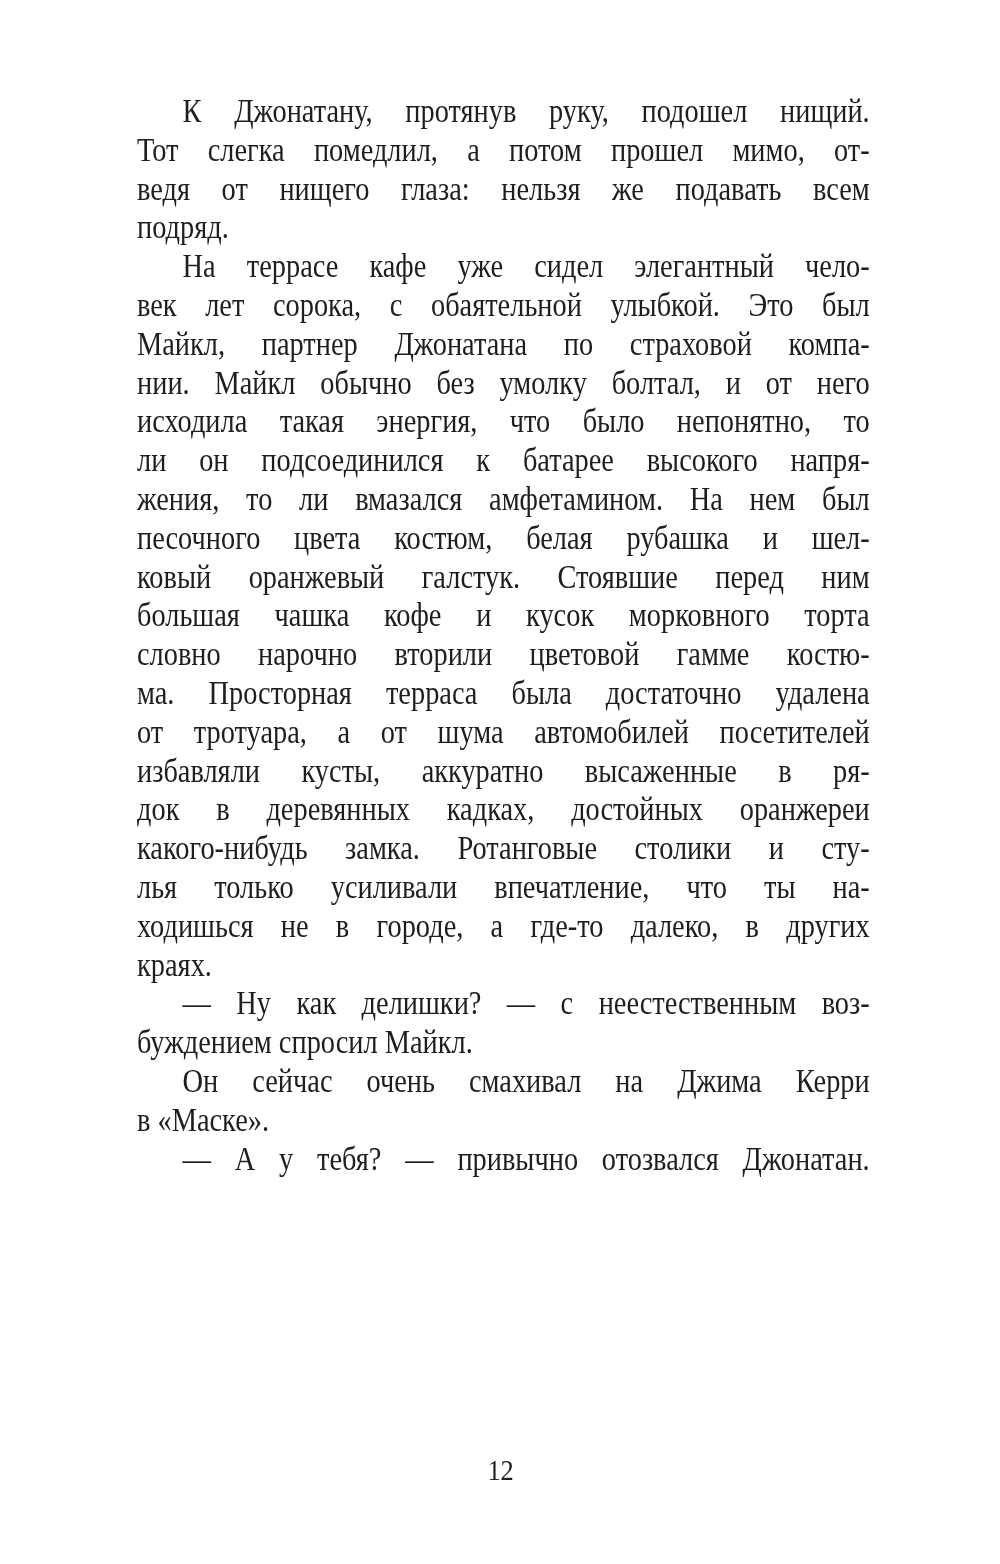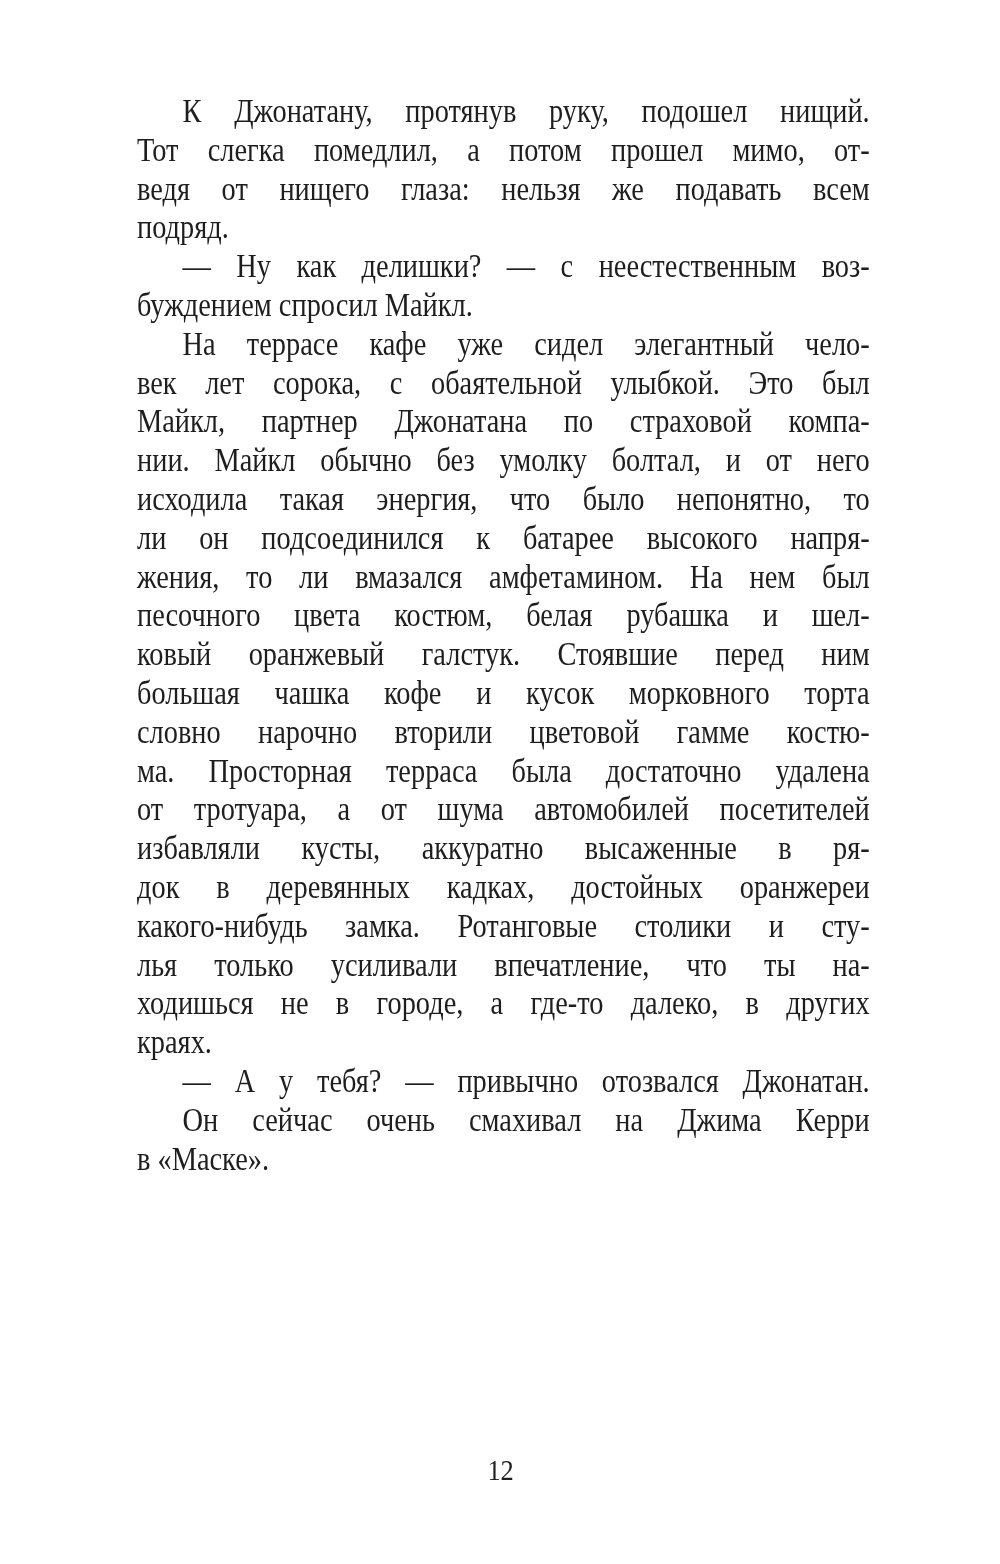--- a/index.html
+++ b/index.html
@@ -68,25 +68,20 @@
   <div class="text-block">
 
     <div>
       <span class="line indent">К Джонатану, протянув руку, подошел нищий.</span>
       <span class="line">Тот слегка помедлил, а потом прошел мимо, от-</span>
       <span class="line">ведя от нищего глаза: нельзя же подавать всем</span>
       <span class="line last">подряд.</span>
     </div>
 
     <div>
-      <span class="line indent">— Ну как делишки? — с неестественным воз-</span>
-      <span class="line last">буждением спросил Майкл.</span>
-    </div>
-
-    <div>
       <span class="line indent">На террасе кафе уже сидел элегантный чело-</span>
       <span class="line">век лет сорока, с обаятельной улыбкой. Это был</span>
       <span class="line">Майкл, партнер Джонатана по страховой компа-</span>
       <span class="line">нии. Майкл обычно без умолку болтал, и от него</span>
       <span class="line">исходила такая энергия, что было непонятно, то</span>
       <span class="line">ли он подсоединился к батарее высокого напря-</span>
       <span class="line">жения, то ли вмазался амфетамином. На нем был</span>
       <span class="line">песочного цвета костюм, белая рубашка и шел-</span>
       <span class="line">ковый оранжевый галстук. Стоявшие перед ним</span>
       <span class="line">большая чашка кофе и кусок морковного торта</span>
@@ -95,25 +90,30 @@
       <span class="line">от тротуара, а от шума автомобилей посетителей</span>
       <span class="line">избавляли кусты, аккуратно высаженные в ря-</span>
       <span class="line">док в деревянных кадках, достойных оранжереи</span>
       <span class="line">какого-нибудь замка. Ротанговые столики и сту-</span>
       <span class="line">лья только усиливали впечатление, что ты на-</span>
       <span class="line">ходишься не в городе, а где-то далеко, в других</span>
       <span class="line last">краях.</span>
     </div>
 
     <div>
-      <span class="line indent">— А у тебя? — привычно отозвался Джонатан.</span>
+      <span class="line indent">— Ну как делишки? — с неестественным воз-</span>
+      <span class="line last">буждением спросил Майкл.</span>
     </div>
 
     <div>
       <span class="line indent">Он сейчас очень смахивал на Джима Керри</span>
       <span class="line last">в «Маске».</span>
+    </div>
+
+    <div>
+      <span class="line indent">— А у тебя? — привычно отозвался Джонатан.</span>
     </div>
 
 
   </div>
 
   <div class="page-number">12</div>
 </div>
 
 </body></html>

